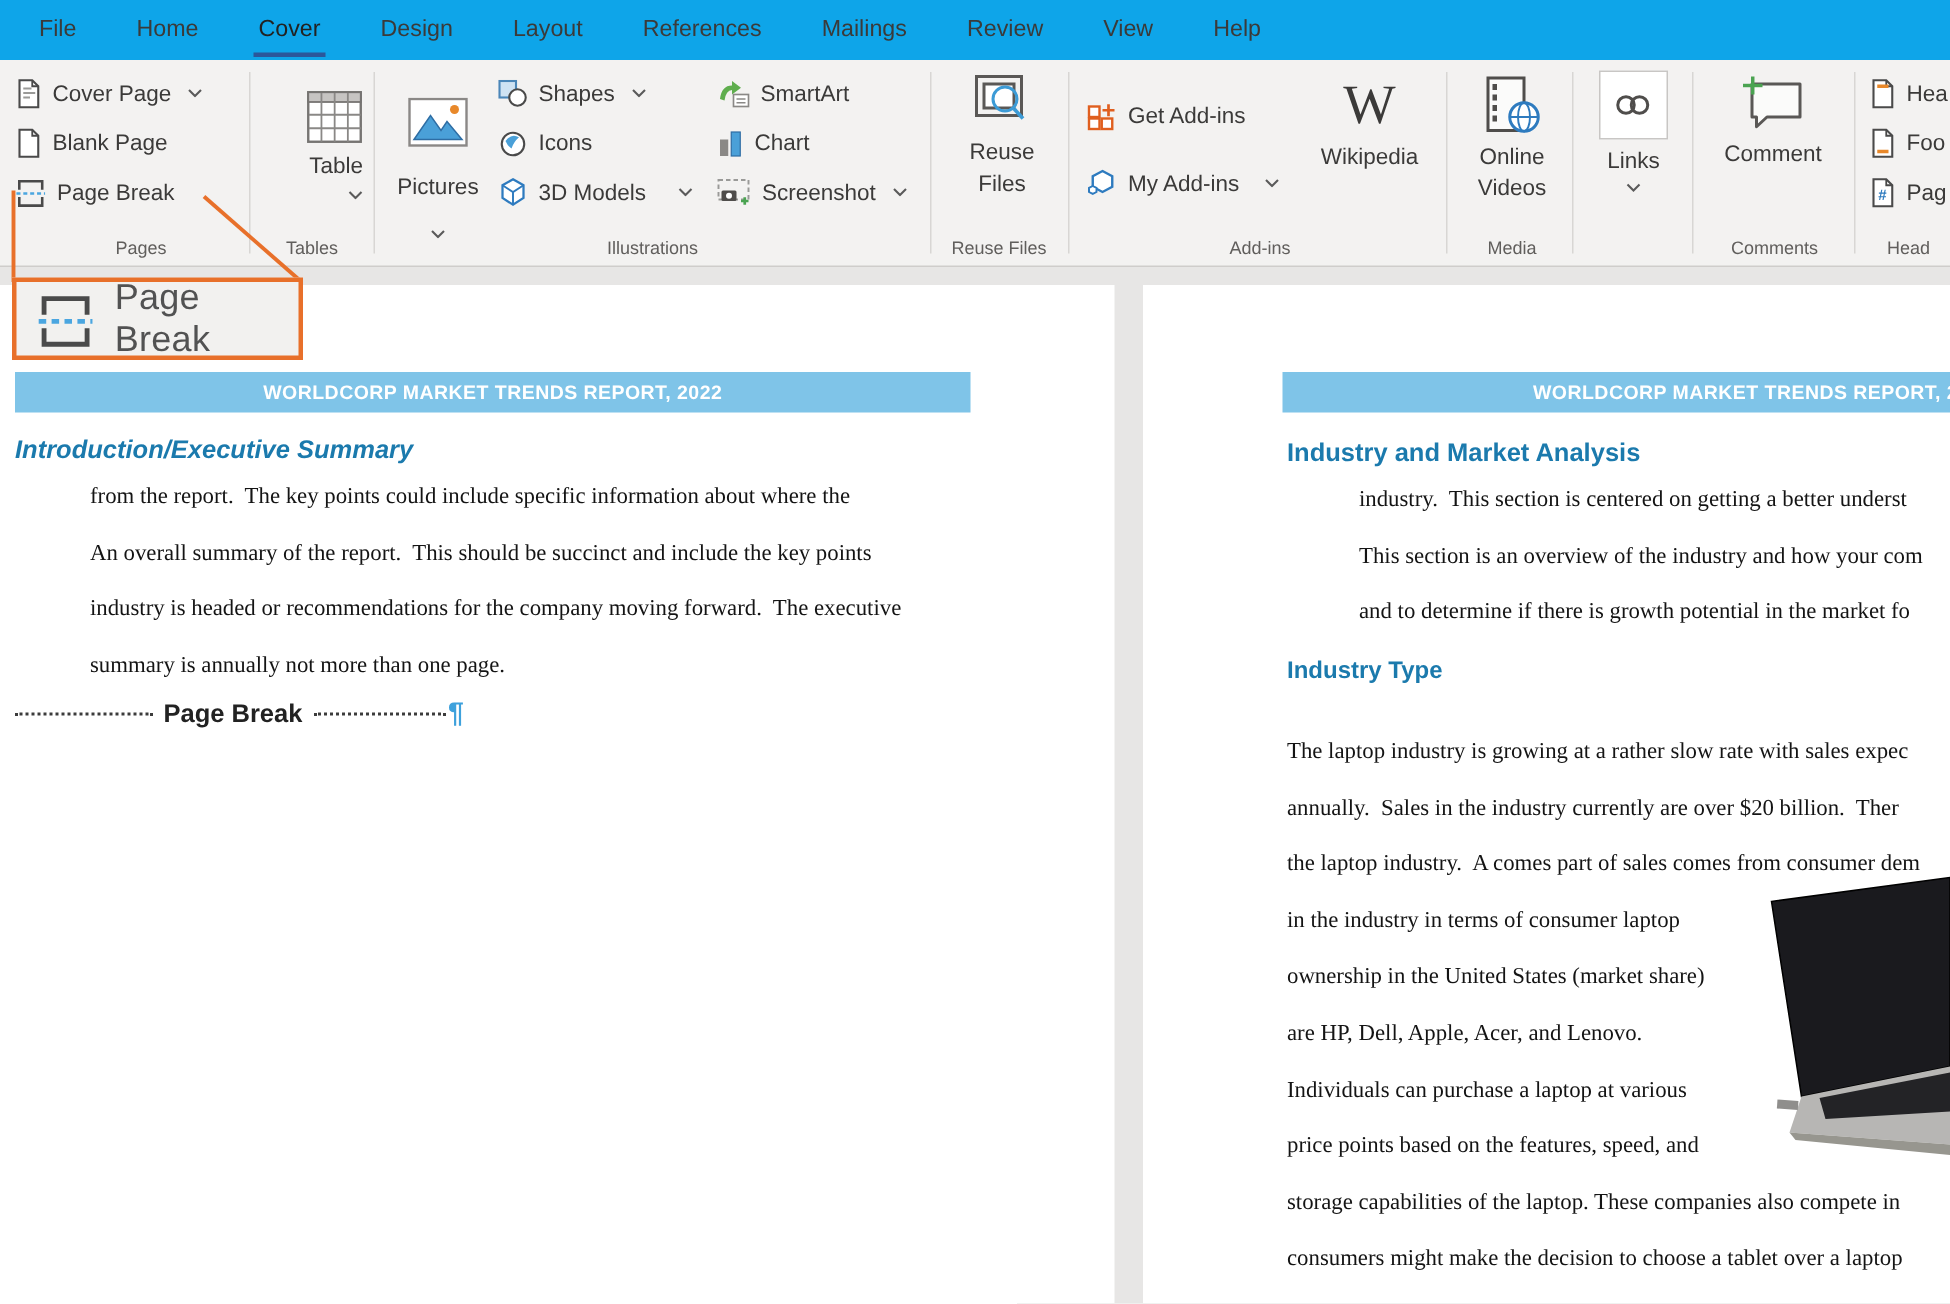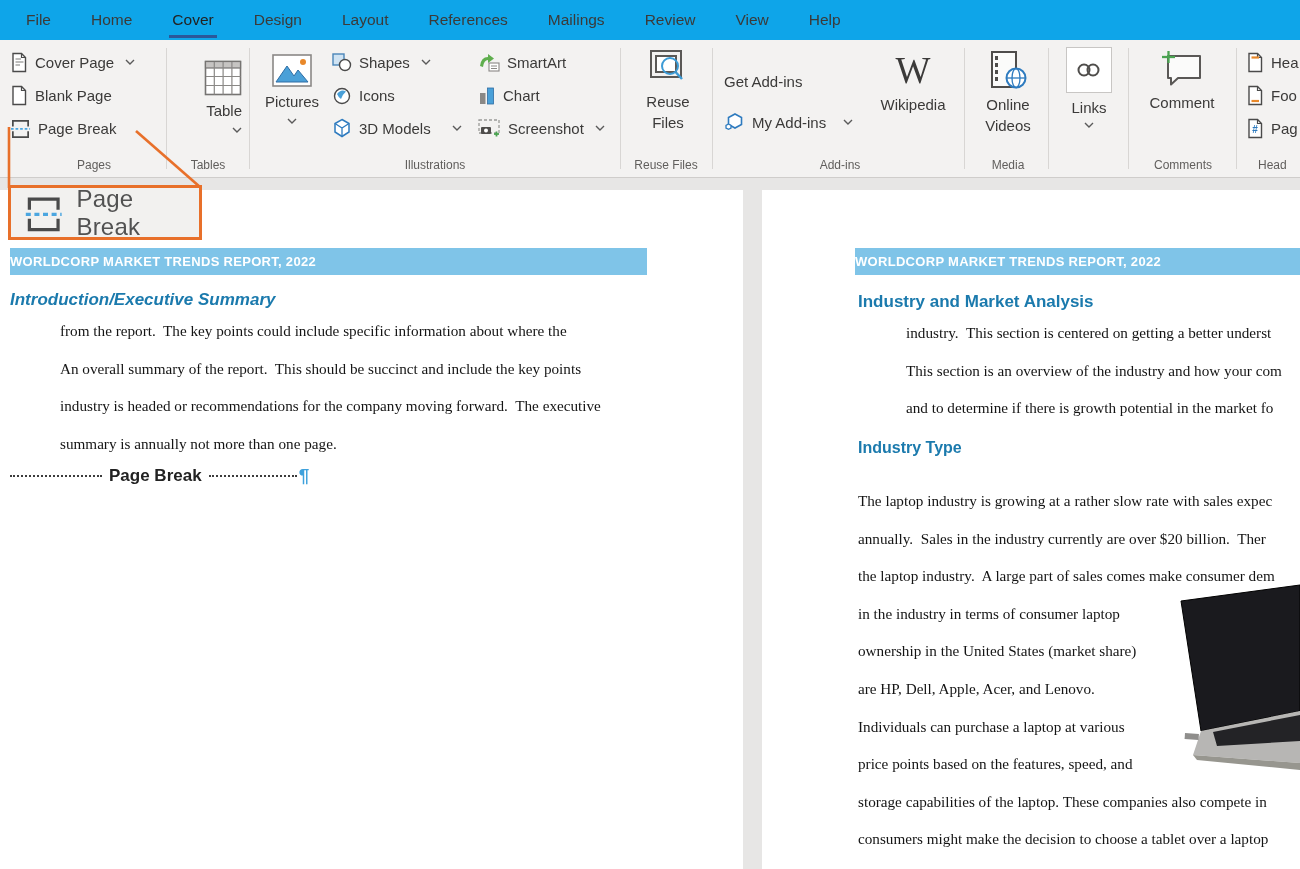--- a/index.html
+++ b/index.html
@@ -33,21 +33,21 @@
   .callout { position:absolute; left:8px; top:185px; width:194px; height:55px; background:#f2f1ef;
              border:3px solid #e8702a; z-index:6; display:flex; align-items:center; gap:13px; padding-left:13px; }
   .callout .ctext { font-size:24px; color:#525252; letter-spacing:.2px; }
 
   
   .docarea { position:absolute; top:178px; left:0; right:0; bottom:0; background:#e7e6e5; }
   .page { position:absolute; top:12px; height:679px; background:#ffffff; }
   .page-left { left:0; width:743px; }
   .page-right { left:762px; width:538px; overflow:hidden; }
   .banner { position:absolute; height:27px; background:#7fc4e8; color:#ffffff; font-size:13px;
-            font-weight:bold; line-height:27px; letter-spacing:.3px; white-space:pre; }
+            font-weight:bold; text-align:center; line-height:27px; letter-spacing:.3px; white-space:pre; }
   .dochead { position:absolute; font-size:17px; font-weight:bold; color:#1b7aad; white-space:pre; }
   .bodyblock { position:absolute; font-family:"Liberation Serif",serif; font-size:15.2px;
                line-height:37.6px; color:#141414; }
   .bodyline { white-space:pre; }
   .pbmark { position:absolute; display:flex; align-items:center; height:20px; }
   .pbdots { height:2px; border-top:2px dotted #3c3c3c; }
   .pbtext { font-size:17px; font-weight:600; color:#222; margin:0 7px; white-space:pre; }
   .pilcrow { color:#3ea1dc; font-size:19px; font-weight:bold; margin-left:2px; line-height:18px; }
 </style>
 </head>
@@ -127,21 +127,21 @@
       </svg>
       <span class="blab">Table</span>
       <svg width="10" height="6" style="margin-top:6px;">
           <use href="#chev"></use>
         </svg>
     </div>
     <div class="glabel" style="left:166px;width:84px;">Tables</div>
 
     <div class="rdiv" style="left:249px;"></div>
 
-    <div class="bigbtn" style="left:256px;top:14px;width:72px;">
+    <div class="bigbtn" style="left:256px;top:25px;width:72px;gap:12px;">
       <svg width="40" height="33">
         <rect x="1" y="1" width="38" height="31" fill="#ffffff" stroke="#8a8886" stroke-width="1.6"></rect>
         <polygon points="4,28 15,12 22,22 26,16 36,28" fill="#4aa0d8" stroke="#2e6da4" stroke-width="1"></polygon>
         <circle cx="31" cy="8" r="3" fill="#e8882a"></circle>
       </svg>
       <span class="blab">Pictures</span>
       <svg width="10" height="6" style="margin-top:6px;">
           <use href="#chev"></use>
         </svg>
     </div>
@@ -211,21 +211,21 @@
         <rect x="8" y="7" width="20" height="16" fill="#ffffff" stroke="#5a5856" stroke-width="2"></rect>
         <circle cx="22" cy="17" r="8" fill="none" stroke="#3c9bd6" stroke-width="2"></circle>
         <line x1="28" y1="23.5" x2="34" y2="30" stroke="#3c9bd6" stroke-width="2.5"></line>
       </svg>
       <span class="blab" style="width:56px;">Reuse Files</span>
     </div>
     <div class="glabel" style="left:618px;width:96px;">Reuse Files</div>
 
     <div class="rdiv" style="left:712px;"></div>
 
-    <div class="smallbtn" style="left:724px;top:24px;flex-direction:column;">
+    <div class="smallbtn" style="left:724px;top:24px;">
       <svg width="21" height="21">
         <rect x="2" y="4" width="7" height="7" fill="#ffffff" stroke="#e05f1f" stroke-width="1.6"></rect>
         <rect x="2" y="12" width="7" height="7" fill="#ffffff" stroke="#e05f1f" stroke-width="1.6"></rect>
         <rect x="10.5" y="12" width="7" height="7" fill="#ffffff" stroke="#e05f1f" stroke-width="1.6"></rect>
         <line x1="11" y1="6.5" x2="19" y2="6.5" stroke="#e05f1f" stroke-width="1.8"></line>
         <line x1="15" y1="2.5" x2="15" y2="10.5" stroke="#e05f1f" stroke-width="1.8"></line>
       </svg>
       <span>Get Add-ins</span>
     </div>
     <div class="smallbtn" style="left:724px;top:69px;">
@@ -338,21 +338,21 @@
       <div class="dochead" style="left:96px;top:102px;">Industry and Market Analysis</div>
       <div class="bodyblock" style="left:144px;top:124px;">
         <div class="bodyline">industry.  This section is centered on getting a better underst</div>
         <div class="bodyline">This section is an overview of the industry and how your com</div>
         <div class="bodyline">and to determine if there is growth potential in the market fo</div>
       </div>
       <div class="dochead" style="left:96px;top:249px;font-size:16px;">Industry Type</div>
       <div class="bodyblock" style="left:96px;top:292px;">
         <div class="bodyline">The laptop industry is growing at a rather slow rate with sales expec</div>
         <div class="bodyline">annually.  Sales in the industry currently are over $20 billion.  Ther</div>
-        <div class="bodyline">the laptop industry.  A large part of sales comes make consumer dem</div>
+        <div class="bodyline">the laptop industry.  A comes part of sales comes from consumer dem</div>
         <div class="bodyline">in the industry in terms of consumer laptop</div>
         <div class="bodyline">ownership in the United States (market share)</div>
         <div class="bodyline">are HP, Dell, Apple, Acer, and Lenovo.</div>
         <div class="bodyline">Individuals can purchase a laptop at various</div>
         <div class="bodyline">price points based on the features, speed, and</div>
         <div class="bodyline">storage capabilities of the laptop. These companies also compete in</div>
         <div class="bodyline">consumers might make the decision to choose a tablet over a laptop</div>
       </div>
       <svg style="position:absolute;left:401px;top:393px;" width="137" height="205">
         <polygon points="18,18 137,2 137,128 38,148" fill="#1a1a1e" stroke="#000000" stroke-width="1"></polygon>

